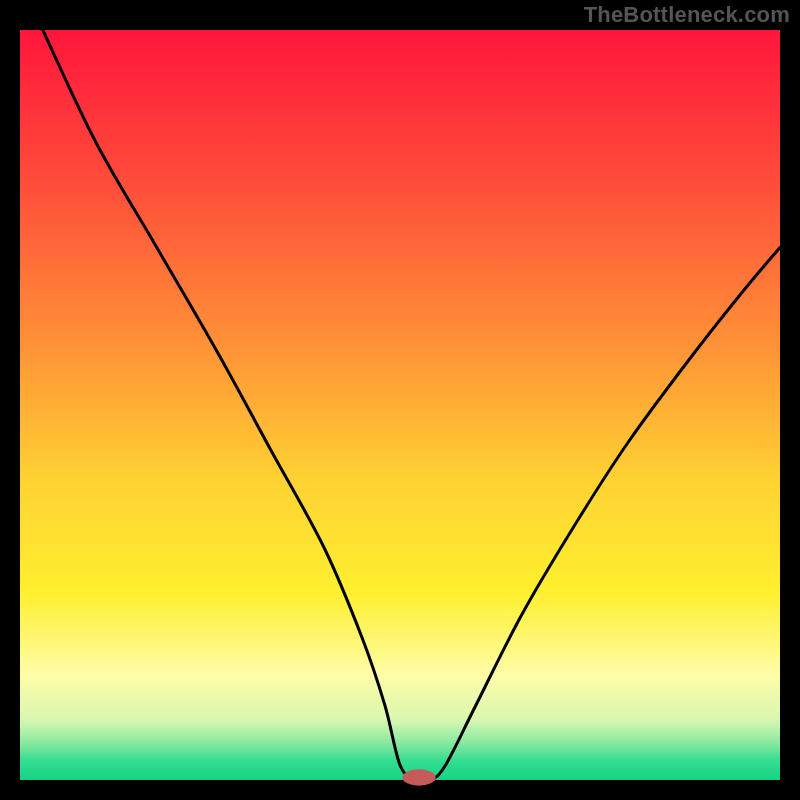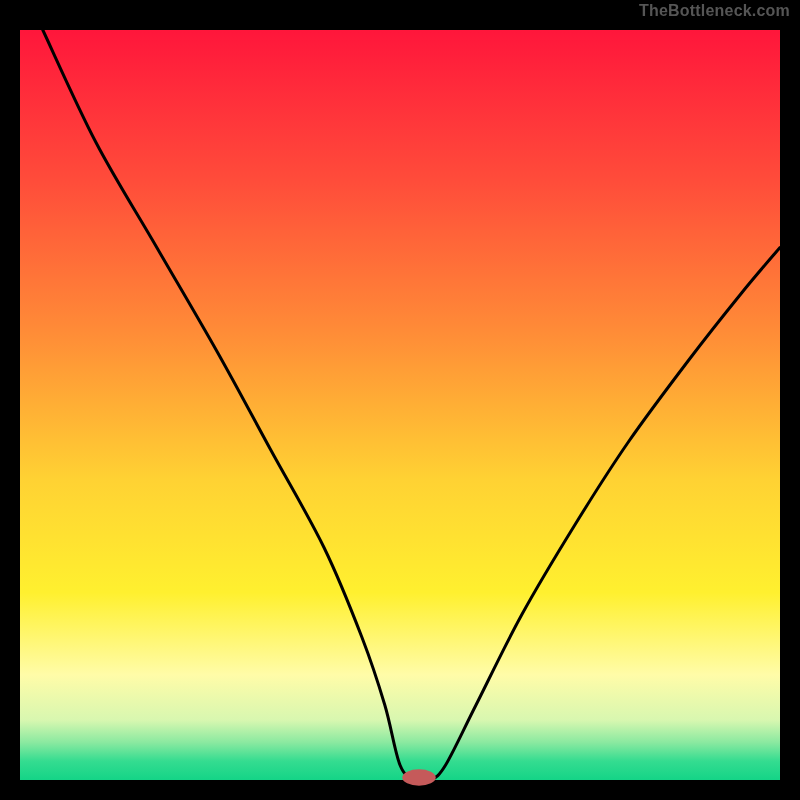--- a/index.html
+++ b/index.html
@@ -15,21 +15,21 @@
     position: relative;
     width: 800px;
     height: 800px;
     background: #000;
   }
   .watermark {
     position: absolute;
     top: 2px;
     right: 10px;
     color: #555;
-    font-size: 16px;
+    font-size: 22px;
     font-weight: 600;
     letter-spacing: 0.2px;
     user-select: none;
   }
   svg {
     position: absolute;
     top: 0;
     left: 0;
   }
   .marker {

